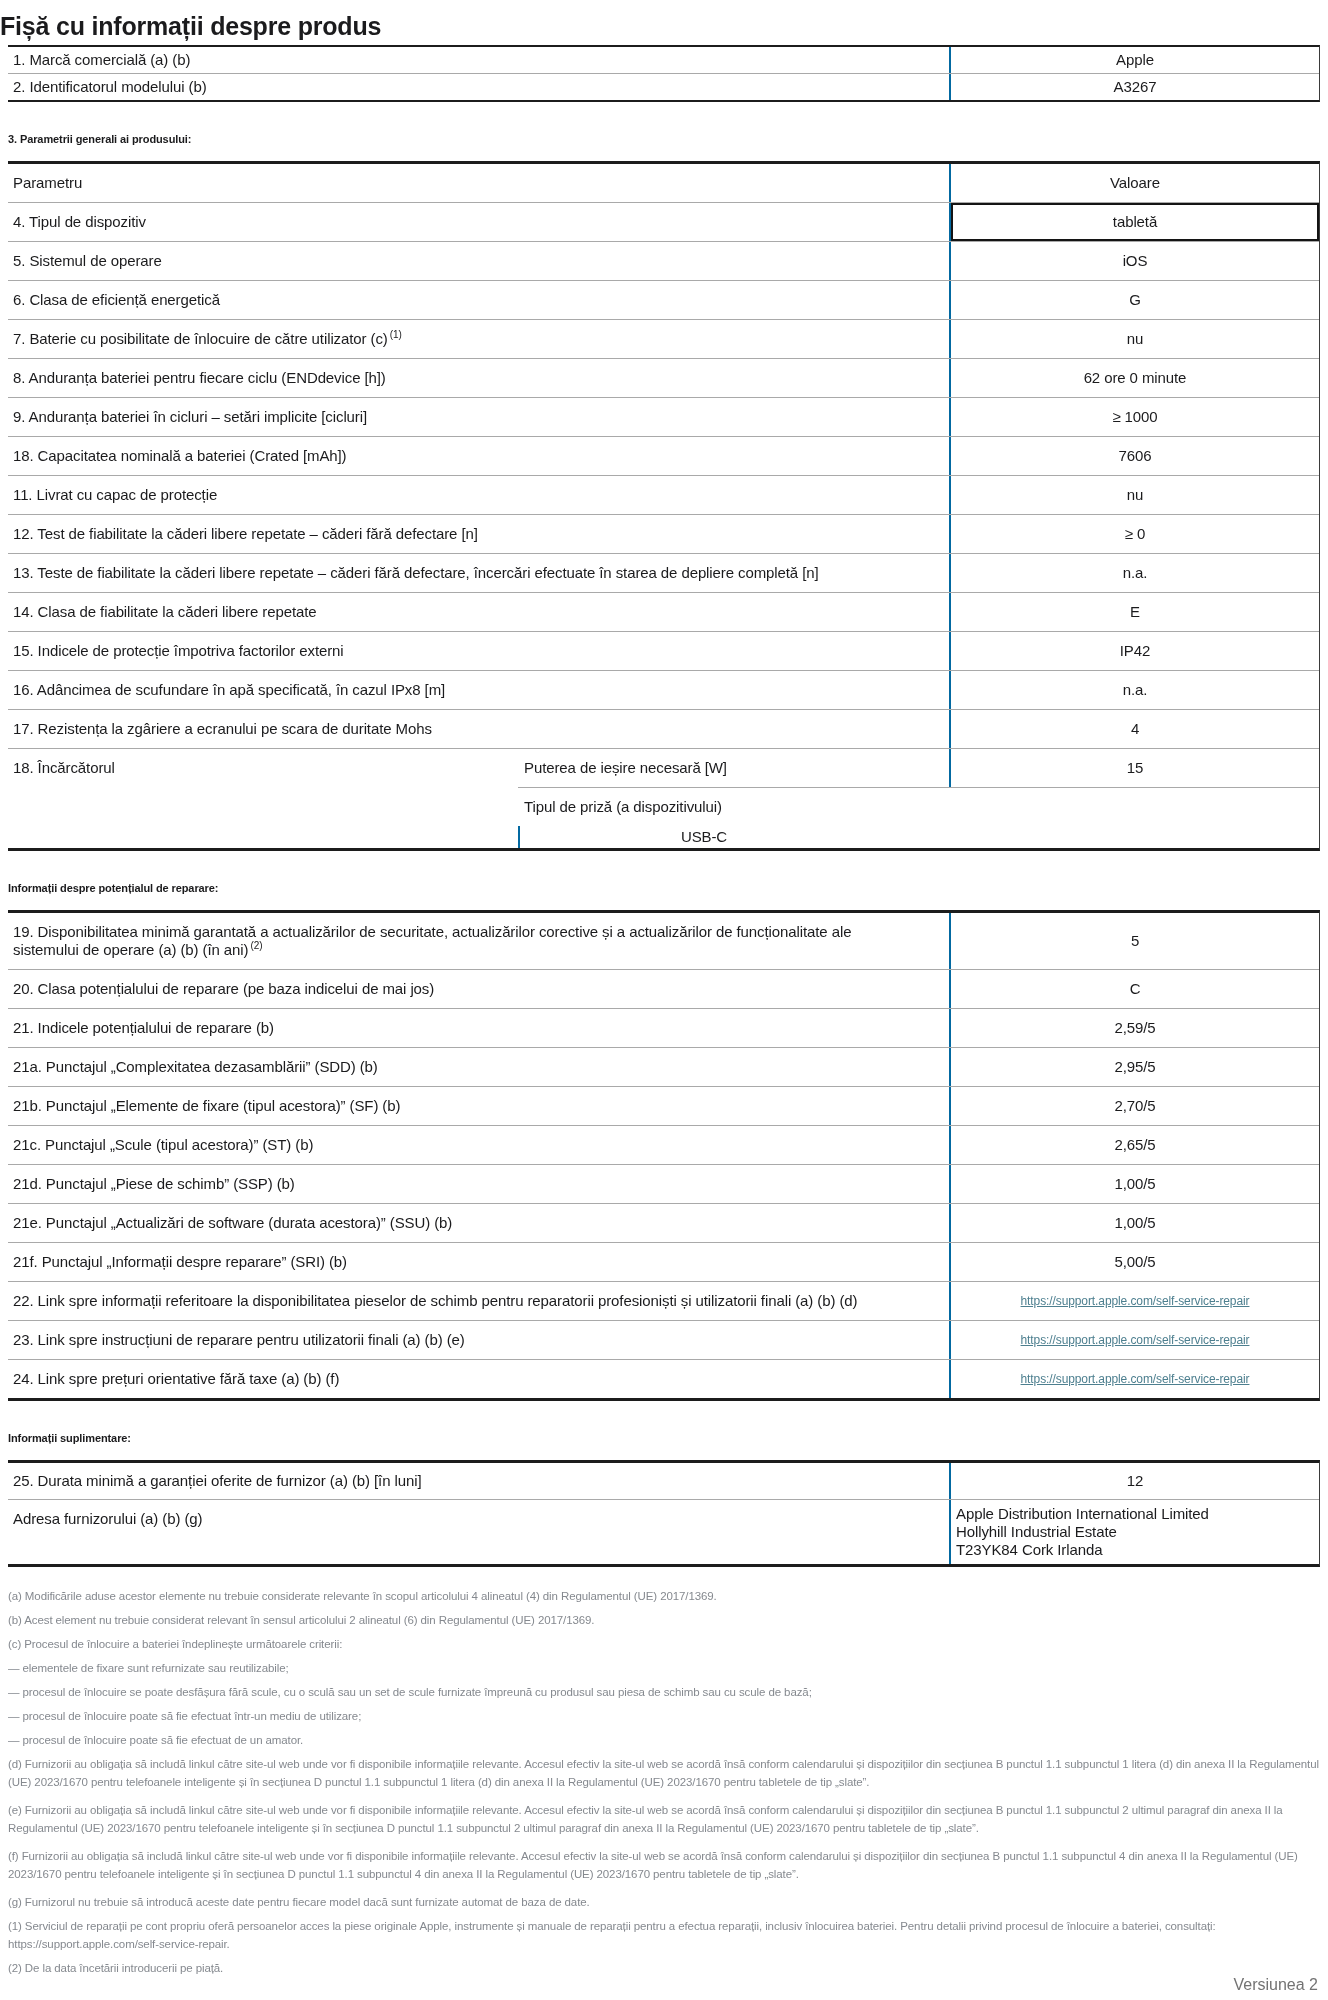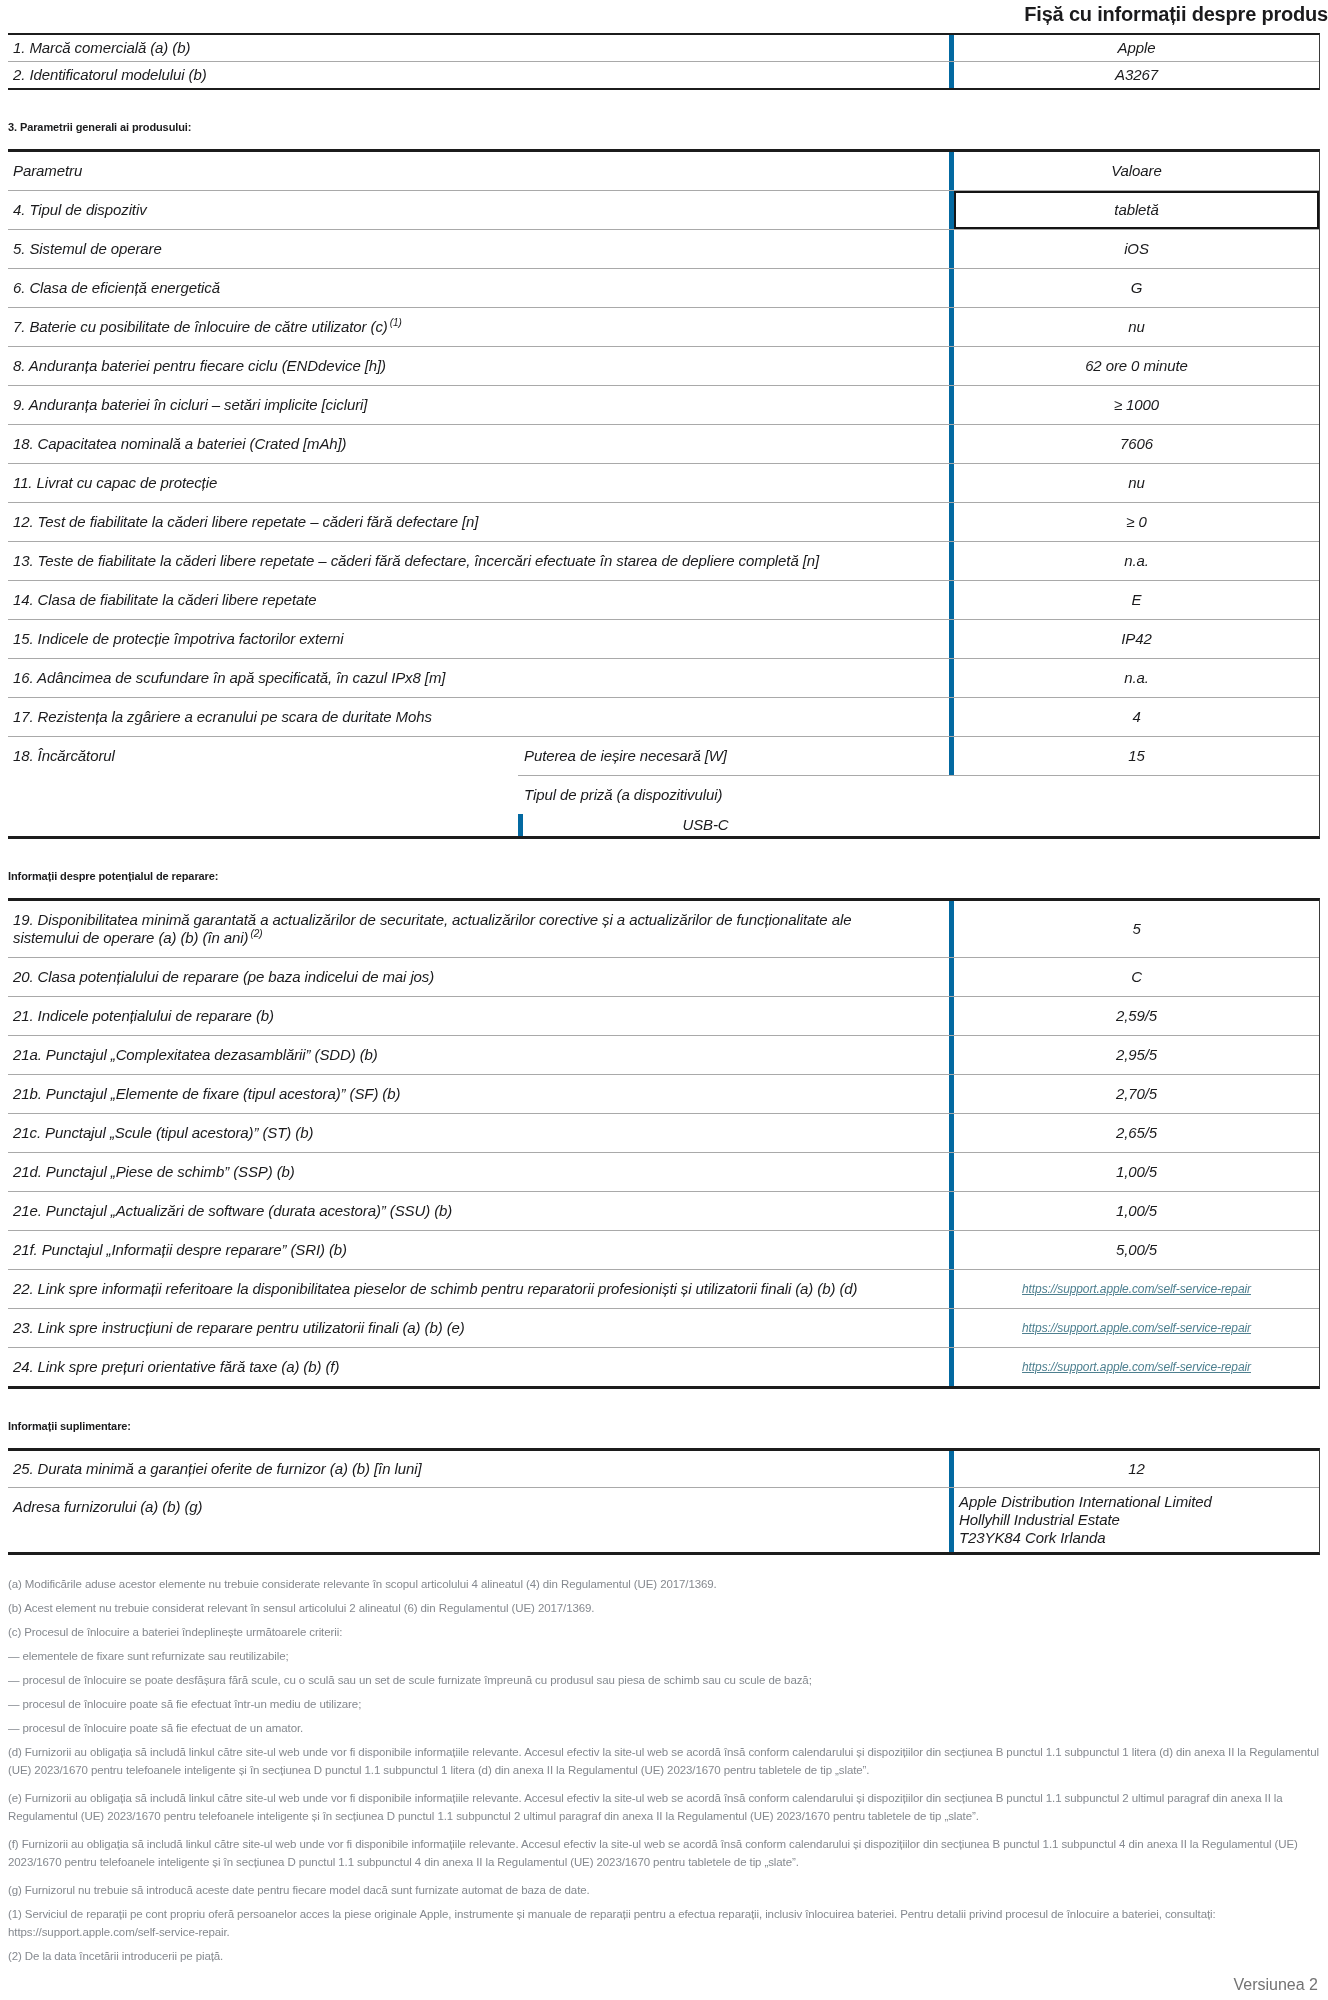--- a/index.html
+++ b/index.html
@@ -2,35 +2,35 @@
 <html lang="ro"><head>
 <meta charset="utf-8">
 <style>
   html,body{margin:0;padding:0;}
   body{
     width:1328px;height:2000px;position:relative;overflow:hidden;
     background:#ffffff;color:#1b1b1d;
     font-family:"Liberation Sans","DejaVu Sans",sans-serif;
   }
   .title{
-    font-size:20px;font-weight:bold;text-align:right;
-    margin:2px 0 6px 0;line-height:25px;letter-spacing:-0.2px;
+    font-size:25px;font-weight:bold;text-align:left;
+    margin:14px 0 6px 0;line-height:25px;letter-spacing:-0.2px;
   }
   .tbl{margin:0 8px;border-right:1px solid #3a3a3a;}
   .tbl-a{border-top:2px solid #1c1c1c;border-bottom:2px solid #1c1c1c;}
   .tbl-main{border-top:3px solid #1c1c1c;border-bottom:3px solid #1c1c1c;}
-  .trow{display:flex;align-items:stretch;font-style:italic;}
+  .trow{display:flex;align-items:stretch;}
   .trow + .trow{border-top:1px solid #a9a9a9;gap:8px;}
   .lbl{
     flex:1;font-size:15px;line-height:18px;
     padding:10px 34px 10px 5px;letter-spacing:-0.1px;
   }
   .val{
     width:370px;flex:none;box-sizing:border-box;
-    border-left:5px solid #0369a1;
+    border-left:2px solid #0369a1;
     display:flex;align-items:center;justify-content:center;
     text-align:center;font-size:15px;line-height:18px;
     padding:2px 5px;letter-spacing:-0.1px;
   }
   .tbl-a .lbl{padding:4px 34px 4px 5px;}
   .val-boxed{box-shadow:inset 0 0 0 2px #141414;}
   .val-left{justify-content:flex-start;text-align:left;padding:5px 4px 5px 5px;}
   .sect{
     font-size:11px;font-weight:bold;letter-spacing:-0.1px;
     margin:28px 8px 13px 8px;line-height:18px;

